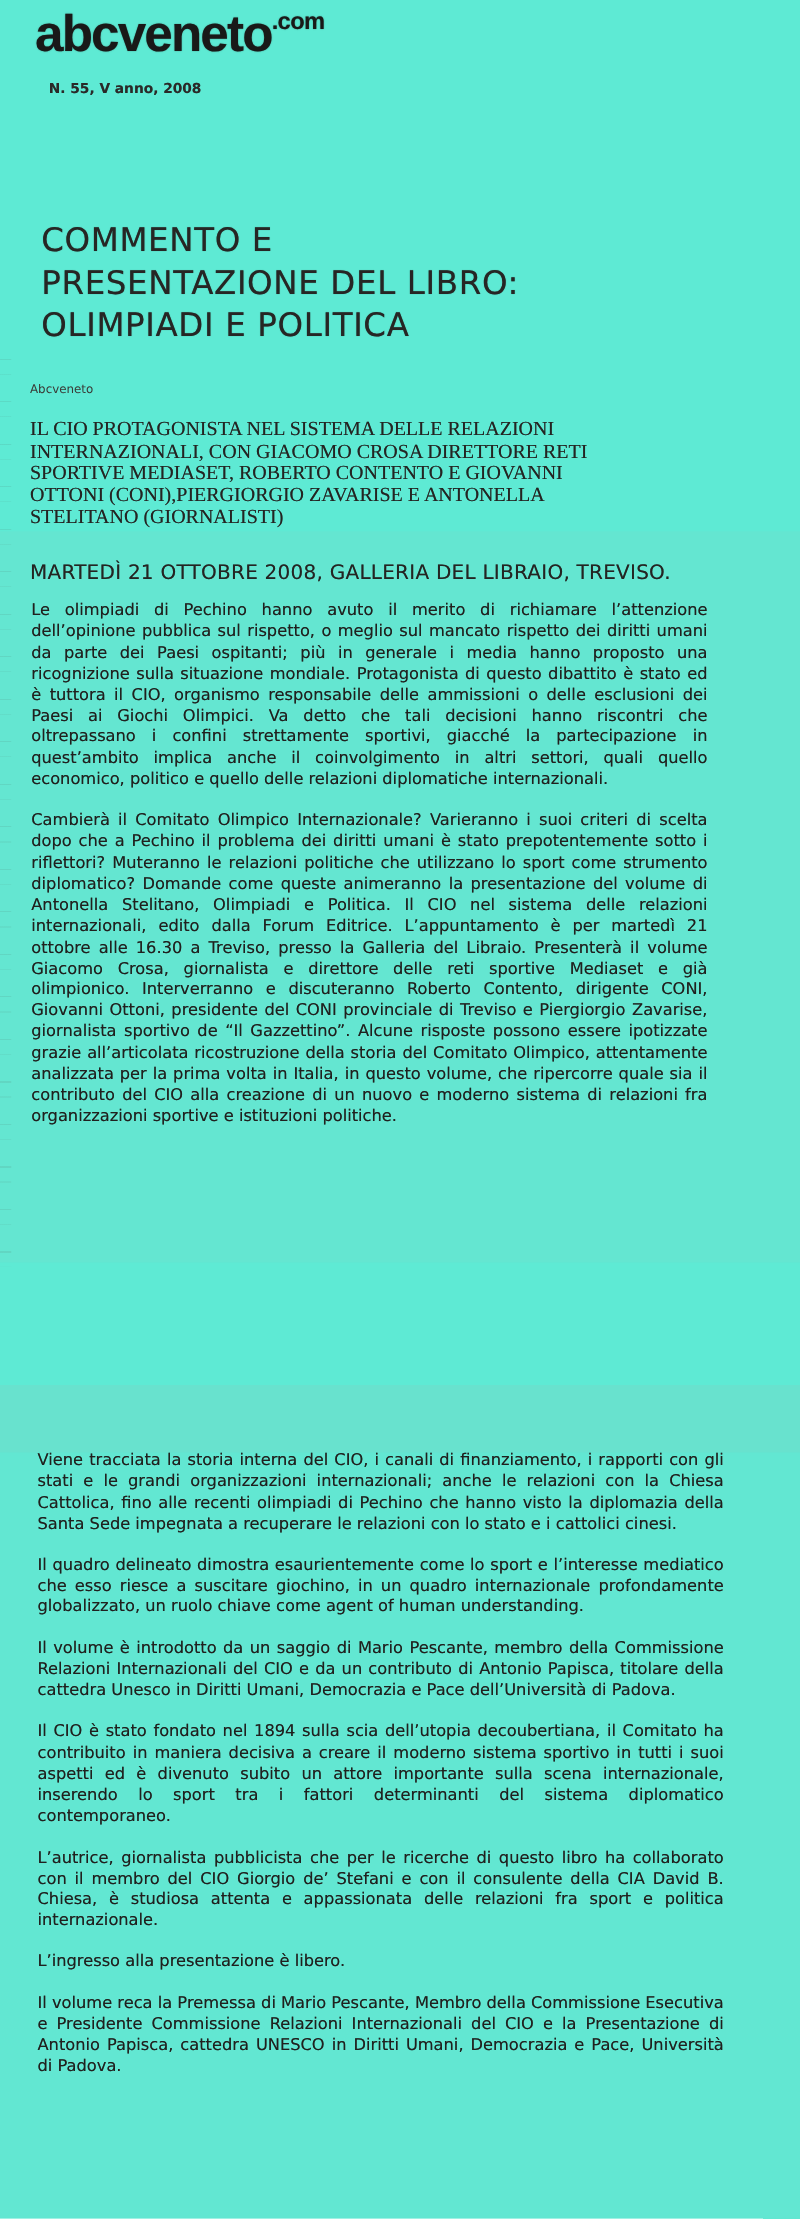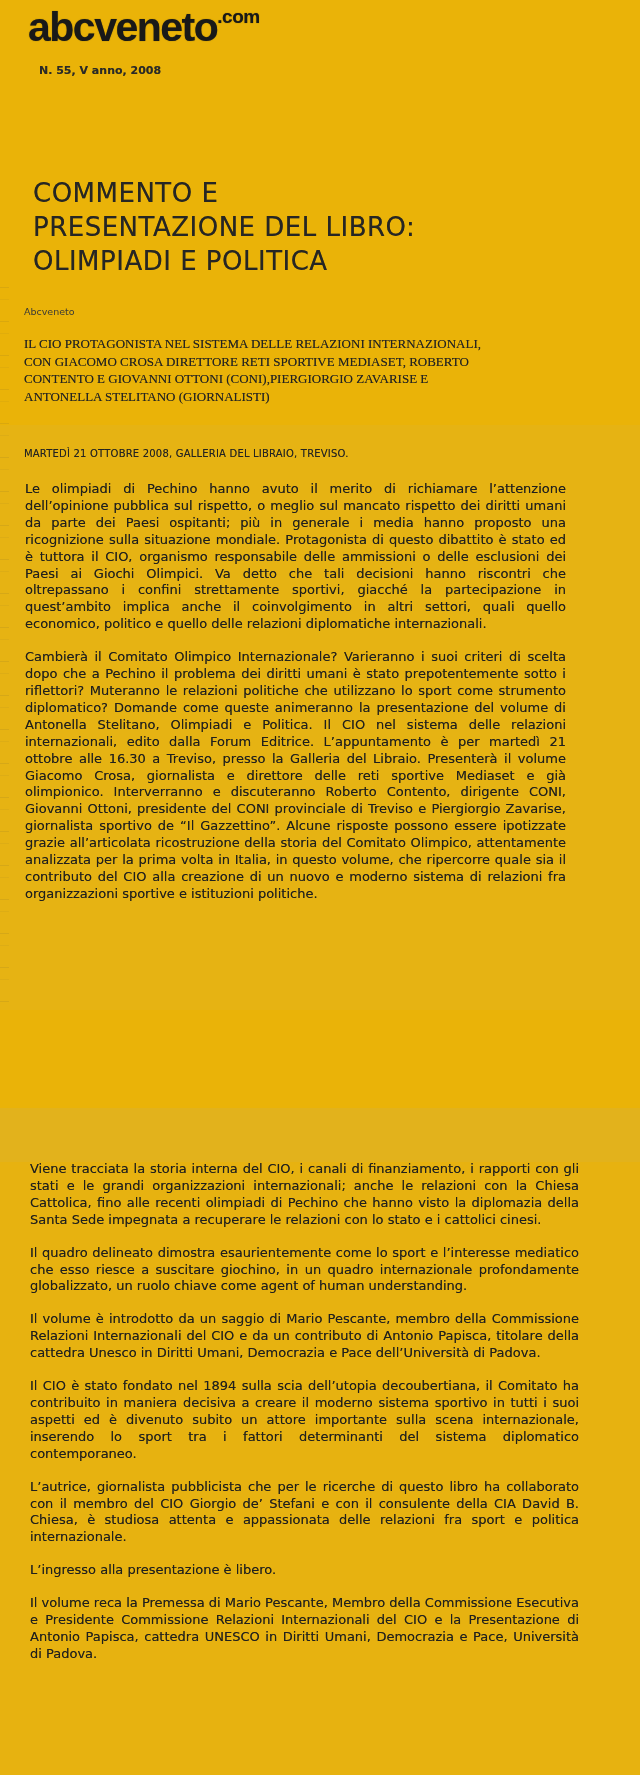--- a/index.html
+++ b/index.html
@@ -4,21 +4,21 @@
 <style>
   html, body {
     margin: 0;
     padding: 0;
     background: #ffffff;
   }
   .page {
     position: relative;
     width: 640px;
     height: 1775px;
-    background: #eab308;
+    background: #5eead4;
     overflow: hidden;
     font-family: "DejaVu Sans", sans-serif;
     color: #222220;
   }
   
   .band { position: absolute; left: 0; width: 100%; pointer-events: none; }
   .band-1 { top: 425px; height: 585px; background: rgba(180,180,172,0.07); }
   .band-2 { top: 1108px; height: 54px; background: rgba(180,180,172,0.13); }
   .band-3 { top: 1162px; height: 613px; background: rgba(180,180,172,0.05); }
   
@@ -69,28 +69,28 @@
   }
   .title-line { display: block; }
   .byline {
     position: absolute; left: 24px; top: 306px;
     font-size: 9.5px;
     color: #3a3a36;
   }
   .article-subtitle {
     position: absolute; left: 24px; top: 335px; width: 484px;
     font-family: "Liberation Serif", serif;
-    font-size: 13px;
+    font-size: 16px;
     line-height: 17.5px;
     color: #242422;
     text-shadow: 0 0 0.5px rgba(36,36,34,0.55);
   }
   .event-dateline {
     position: absolute; left: 24px; top: 448px;
-    font-size: 10px;
+    font-size: 16px;
     letter-spacing: 0.2px;
     color: #242422;
     text-shadow: 0 0 0.5px rgba(36,36,34,0.5);
   }
   .body-section {
     position: absolute;
     font-size: 13px;
     line-height: 16.9px;
     text-align: justify;
     color: #20201e;

